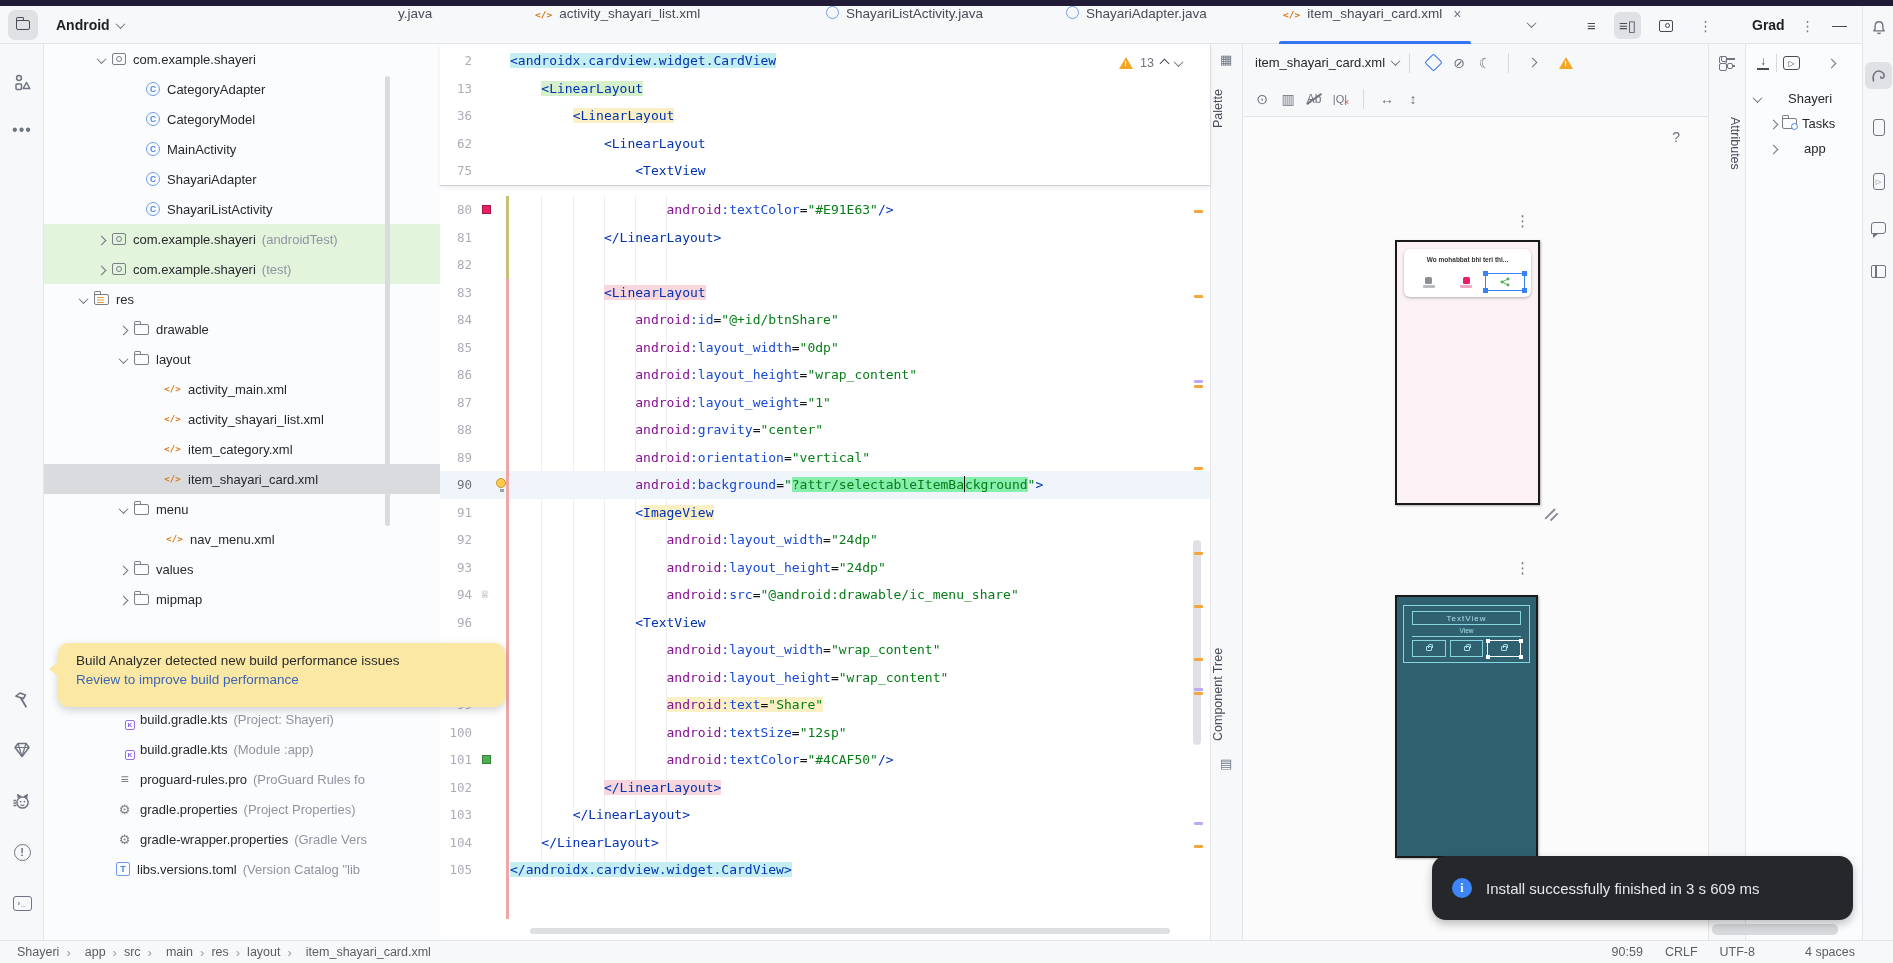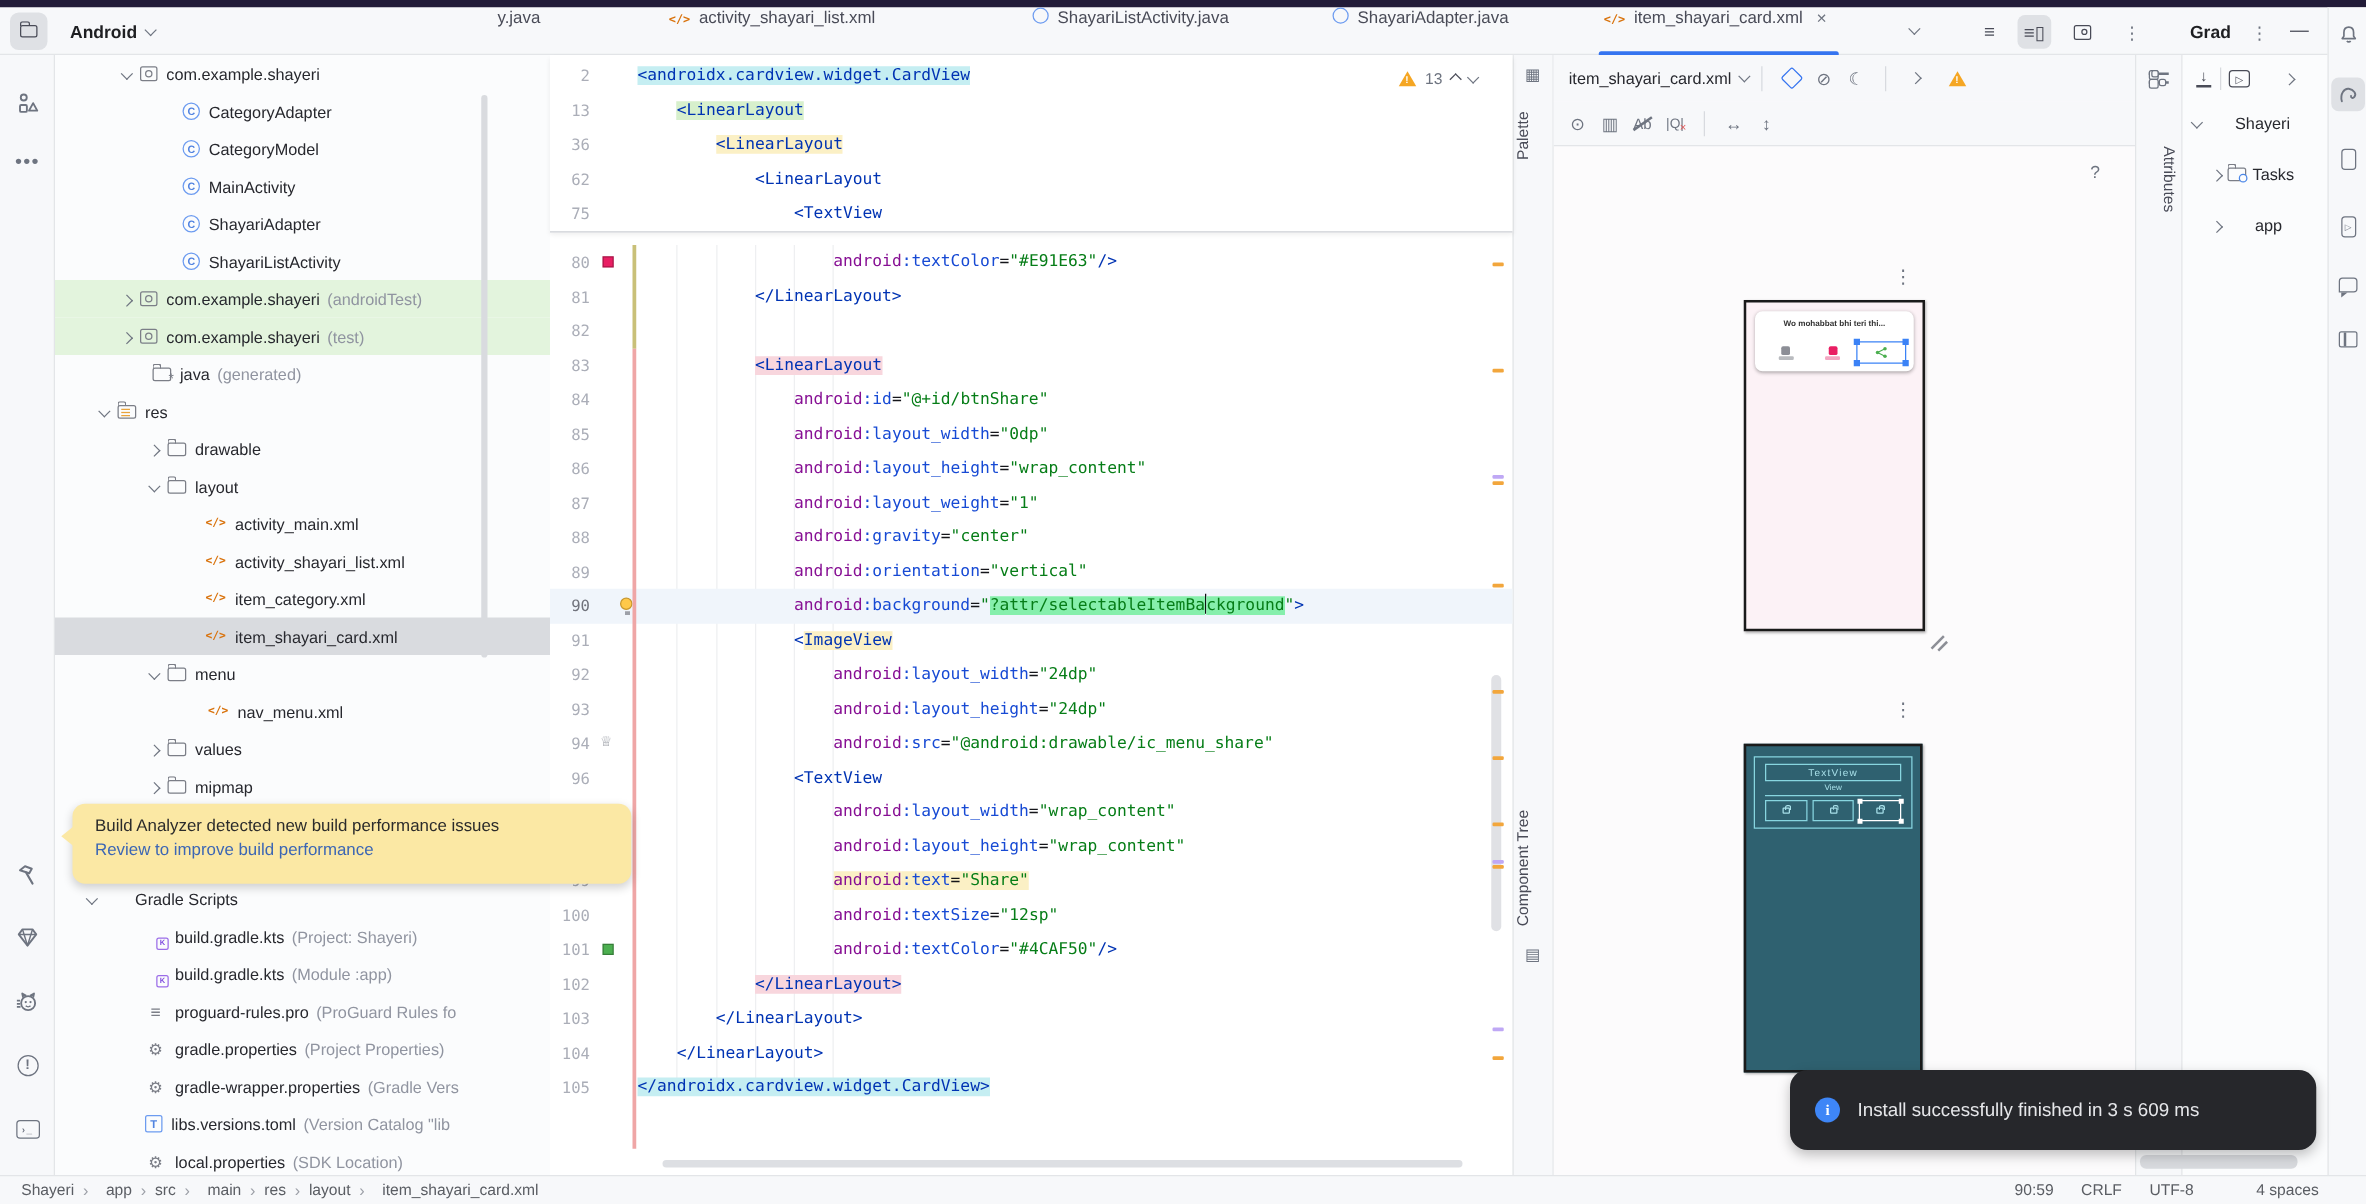--- a/index.html
+++ b/index.html
@@ -176,21 +176,21 @@
   
   .gradle { position:absolute; left:1745px; top:44px; width:117px; height:896px; background:#FBFCFD; border-left:1px solid #E3E5E8; }
   .gtb { position:absolute; left:0; top:0; width:100%; height:38px; display:flex; align-items:center; gap:6px; padding-left:10px; color:#494B57; }
   .ic-dl { position:relative; width:14px; height:14px; font-size:12px; color:#494B57; text-align:center; line-height:11px; }
   .ic-dl::after { content:""; position:absolute; left:1px; right:1px; bottom:0; height:1.6px; background:#494B57; }
   .ic-runwin { width:17px; height:14px; border:1.5px solid #494B57; border-radius:3px; font-size:8px; display:flex; align-items:center; justify-content:center; color:#494B57; }
   .gsep { width:1px; height:18px; background:#D8DADF; }
   .gchev-r { margin-left:22px; }
   .grow { position:relative; height:25px; display:flex; align-items:center; white-space:nowrap; }
   .grow .chev { margin-right:5px; }
-  .g1 { padding-left:8px; } .g2 { padding-left:24px;margin-top:16px; }
+  .g1 { padding-left:8px; } .g2 { padding-left:24px; }
   .grow .tlabel { margin-left:5px; }
 
   
   .rstrip { position:absolute; left:1862px; top:6px; width:31px; height:934px; background:#F7F8FA; border-left:1px solid #E3E5E8; }
   .ric { position:absolute; left:2px; width:27px; height:27px; display:flex; align-items:center; justify-content:center; color:#6E7480; }
   .ric.sel { background:#DFE1E5; border-radius:6px; }
   .ic-dev { width:12px; height:17px; border:1.5px solid #6E7480; border-radius:3px; }
   .ic-dev2 { width:12px; height:17px; border:1.5px solid #6E7480; border-radius:3px; font-size:7px; display:flex; align-items:center; justify-content:center; color:#6E7480; }
   .ic-chat { width:15px; height:12px; border:1.5px solid #6E7480; border-radius:3px 3px 3px 0; position:relative; }
   .ic-chat::after { content:""; position:absolute; left:1px; bottom:-5px; width:0; height:0; border-top:4px solid #6E7480; border-right:5px solid transparent; }
@@ -371,26 +371,20 @@
         <span class="tsuffix">(androidTest)</span>
       </div>
 
       <div class="trow p54 green">
         <span class="chev"><span class="chv right"></span></span>
         <span class="ti pkg"></span>
         <span class="tlabel">com.example.shayeri</span>
         <span class="tsuffix">(test)</span>
       </div>
 
-      <div class="trow p78">
-
-        <span class="ti foldgen"></span>
-        <span class="tlabel">java</span>
-        <span class="tsuffix">(generated)</span>
-      </div>
 
       <div class="trow p36">
         <span class="chev"><span class="chv down"></span></span>
         <span class="ti foldres"></span>
         <span class="tlabel">res</span>
 
       </div>
 
       <div class="trow p76">
         <span class="chev"><span class="chv right"></span></span>
@@ -504,26 +498,20 @@
         <span class="tsuffix">(Gradle Vers</span>
       </div>
 
       <div class="trow p72">
 
         <span class="ti toml"></span>
         <span class="tlabel">libs.versions.toml</span>
         <span class="tsuffix">(Version Catalog "lib</span>
       </div>
 
-      <div class="trow p72">
-
-        <span class="ti gear"></span>
-        <span class="tlabel">local.properties</span>
-        <span class="tsuffix">(SDK Location)</span>
-      </div>
     </div>
   <div class="tree-scroll"></div>
 
   <div class="editor">
     <div class="guide" style="left:101px;"></div>
     <div class="guide" style="left:133px;"></div>
     <div class="guide" style="left:164px;"></div>
     <div class="guide" style="left:195px;"></div>
     <div class="guide" style="left:226px;"></div>
 

